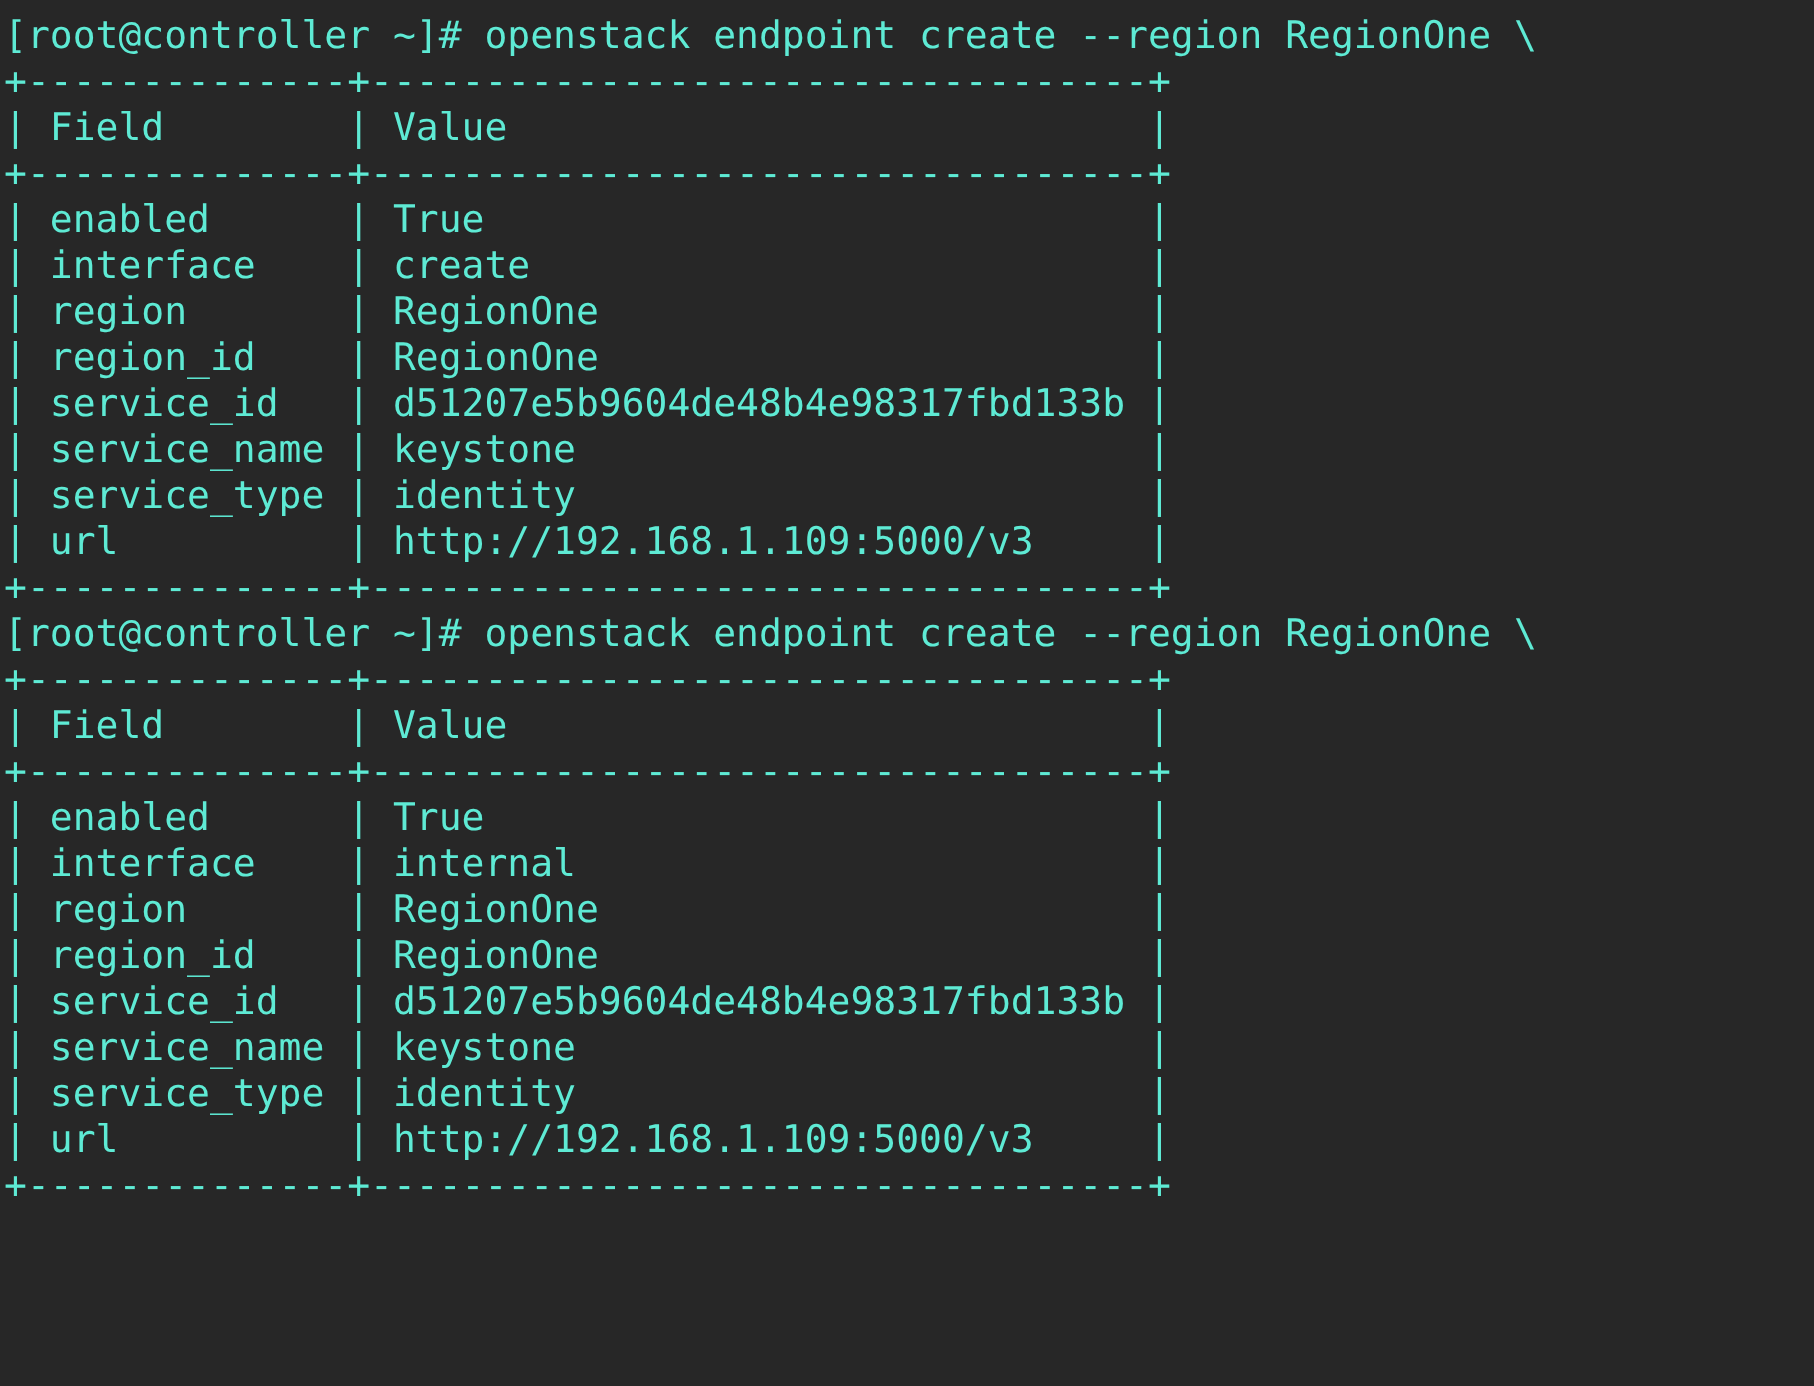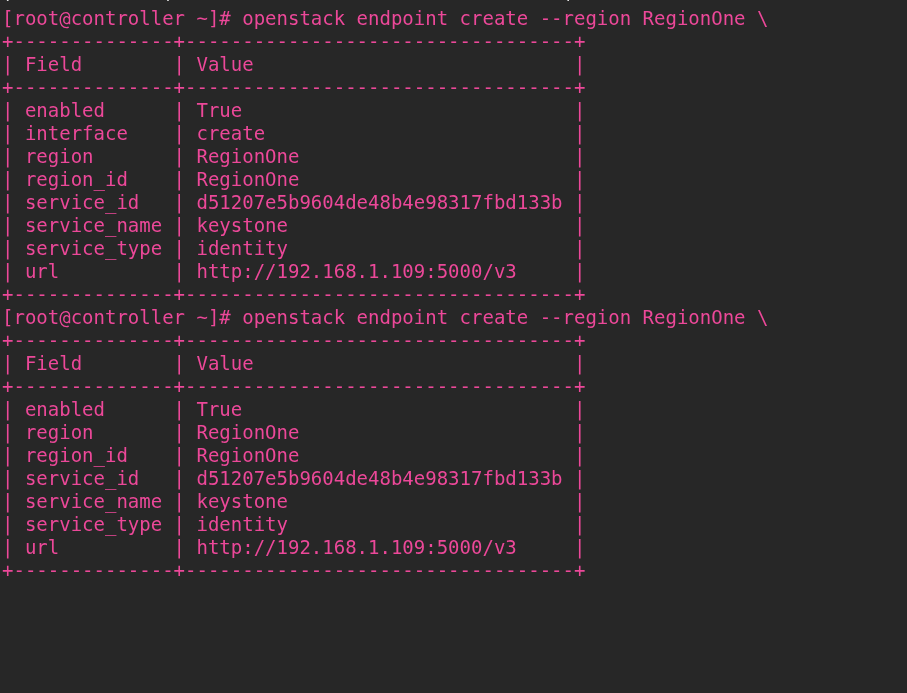--- a/index.html
+++ b/index.html
@@ -34,21 +34,21 @@
     top: -16px;
     width: 907px;
   }
   .line {
     display: block;
     white-space: pre;
     height: 23px;
     line-height: 23px;
     font-family: "DejaVu Sans Mono", "Liberation Mono", monospace;
     font-size: 19px;
-    color: #ec4899;
+    color: #5eead4;
     padding-left: 2px;
     margin: 0;
   }
   .line.partial-top {
     color: #e3e3e3;
   }
 </style>
 </head>
 <body>
 
@@ -67,20 +67,21 @@
     <span class="line">| service_id   | d51207e5b9604de48b4e98317fbd133b |</span>
     <span class="line">| service_name | keystone                         |</span>
     <span class="line">| service_type | identity                         |</span>
     <span class="line">| url          | http://192.168.1.109:5000/v3     |</span>
     <span class="line">+--------------+----------------------------------+</span>
     <span class="line">[root@controller ~]# openstack endpoint create --region RegionOne \</span>
     <span class="line">+--------------+----------------------------------+</span>
     <span class="line">| Field        | Value                            |</span>
     <span class="line">+--------------+----------------------------------+</span>
     <span class="line">| enabled      | True                             |</span>
+    <span class="line">| interface    | internal                         |</span>
     <span class="line">| region       | RegionOne                        |</span>
     <span class="line">| region_id    | RegionOne                        |</span>
     <span class="line">| service_id   | d51207e5b9604de48b4e98317fbd133b |</span>
     <span class="line">| service_name | keystone                         |</span>
     <span class="line">| service_type | identity                         |</span>
     <span class="line">| url          | http://192.168.1.109:5000/v3     |</span>
     <span class="line">+--------------+----------------------------------+</span>
 
   </div>
 </div>

